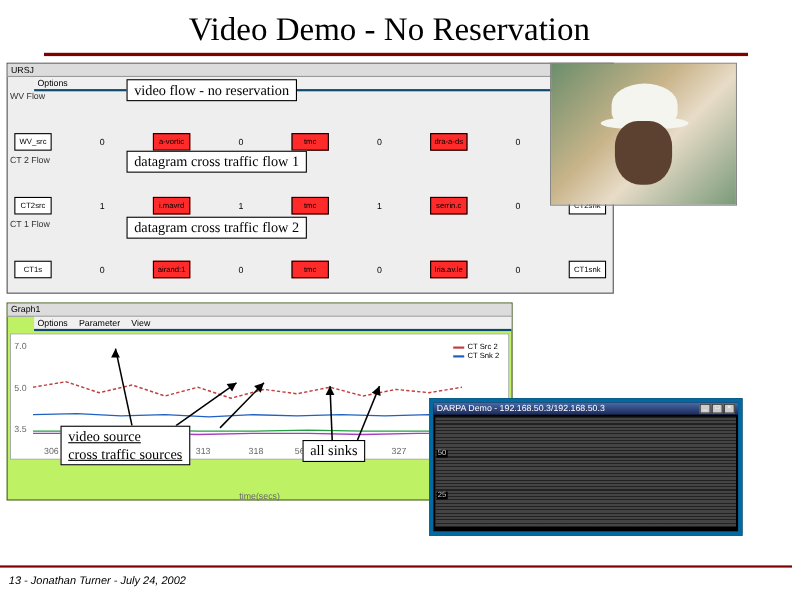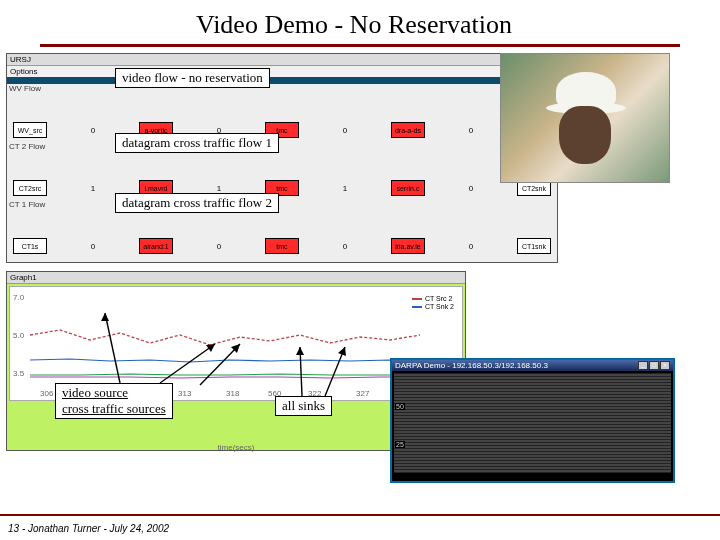--- a/index.html
+++ b/index.html
@@ -1,22 +1,22 @@
 <!DOCTYPE html>
 <html><head>
 <meta charset="utf-8">
 <style>
   * { box-sizing: border-box; margin: 0; padding: 0; }
   body { width: 720px; height: 540px; font-family: Georgia, 'Times New Roman', serif; background: #fff; position: relative; overflow: hidden; }
-  .slide-title { font-size: 26px; text-align: center; padding: 10px 12px 4px 0; font-weight: normal; }
+  .slide-title { font-size: 30px; text-align: center; padding: 10px 12px 4px 0; font-weight: normal; }
   .title-rule { height: 3px; background: #800000; margin: 0 40px 6px 40px; }
   .content { position: relative; width: 100%; height: 440px; }
   .block-win { position: absolute; border: 1px solid #555; background: #eee; font-family: Arial, sans-serif; }
   .block-header { display: flex; align-items: center; font-size: 8px; padding: 1px 3px; border-bottom: 1px solid #999; background: #dcdcdc; }
-  .block-menubar { font-size: 8px; padding: 1px 3px; background: #f0f0f0; border-bottom: 7px solid #0c4a6e; }
+  .block-menubar { font-size: 8px; padding: 1px 3px; background: #f0f0f0; border-bottom: 2px solid #0c4a6e; margin-left: 24px; }
   .block-menubar span { margin-right: 8px; }
   .flow-row { position: relative; height: 58px; }
   .flow-nodes { position: absolute; bottom: 4px; left: 6px; right: 6px; display: flex; justify-content: space-between; align-items: center; }
   .node { font-size: 7px; padding: 3px 2px; border: 1px solid #000; text-align: center; min-width: 34px; height: 16px; display: flex; align-items: center; justify-content: center; }
   .node.white { background: #fff; }
   .node.red { background: #ff2a2a; color: #000; }
   .edge-lbl { font-size: 8px; color: #000; }
   .row-side { position: absolute; left: 0; top: 0; font-size: 8px; writing-mode: horizontal-tb; color: #333; padding-left: 2px; }
   .overlay-label { position: absolute; background: #fff; border: 1px solid #000; font-family: 'Comic Sans MS', cursive; font-size: 13px; padding: 1px 6px; z-index: 5; }
   .graph-win { position: absolute; border: 1px solid #555; background: #bef264; font-family: Arial, sans-serif; }
@@ -24,21 +24,21 @@
   .ytick { position: absolute; left: 3px; font-size: 8px; color: #666; }
   .xtick { position: absolute; bottom: 2px; font-size: 8px; color: #666; }
   .xlabel { position: absolute; bottom: -2px; width: 100%; text-align: center; font-size: 8px; color: #666; }
   .legend { position: absolute; right: 6px; top: 6px; font-size: 7px; background: rgba(255,255,255,0.8); padding: 2px; }
   .legend div { display: flex; align-items: center; gap: 3px; margin-bottom: 1px; }
   .swatch { width: 10px; height: 2px; display: inline-block; }
   .video-thumb { position: absolute; right: 50px; top: 0; width: 170px; height: 130px; border: 1px solid #888; background: linear-gradient(135deg, #6b8e6b 0%, #c9b48a 40%, #e8dcc8 60%, #7a9a7a 100%); z-index: 2; }
   .helmet { position: absolute; top: 18px; left: 55px; width: 60px; height: 38px; background: #f5f5f0; border-radius: 50% 50% 30% 30%; }
   .helmet-brim { position: absolute; top: 48px; left: 45px; width: 80px; height: 12px; background: #f5f5f0; border-radius: 50%; }
   .face { position: absolute; top: 52px; left: 58px; width: 52px; height: 58px; background: #5c4030; border-radius: 40% 40% 45% 45%; }
-  .darpa-win { position: absolute; border: 2px solid #0369a1; background: #000; font-family: Arial, sans-serif; z-index: 6; }
+  .darpa-win { position: absolute; border: 4px solid #0369a1; background: #000; font-family: Arial, sans-serif; z-index: 6; }
   .darpa-title { background: linear-gradient(#4a6aa8,#1a2a58); color: #fff; font-size: 8px; padding: 1px 3px; display: flex; justify-content: space-between; align-items: center; }
   .win-btns { display: flex; gap: 1px; }
   .win-btn { width: 10px; height: 9px; background: #ccc; border: 1px solid #333; font-size: 6px; text-align: center; line-height: 7px; }
   .darpa-body { height: 100px; background: repeating-linear-gradient(0deg, #222 0 1px, #444 1px 3px), repeating-linear-gradient(90deg, #222 0 1px, #444 1px 3px); position: relative; margin: 2px; }
   .darpa-y { position: absolute; left: 1px; font-size: 7px; color: #ccc; background: #000; padding: 0 1px; }
   .footer { position: absolute; bottom: 0; left: 0; right: 0; height: 26px; border-top: 2px solid #800000; display: flex; justify-content: space-between; align-items: center; padding: 0 8px; font-size: 10px; font-family: Arial, sans-serif; }
   .wustl { display: flex; align-items: center; gap: 4px; font-family: Georgia, serif; font-size: 12px; }
   .shield { width: 14px; height: 16px; background: #00703c; border-radius: 2px 2px 50% 50%; position: relative; }
   svg.spark { position: absolute; top: 18px; left: 20px; right: 0; }
 </style>
@@ -110,20 +110,25 @@
   <div class="video-thumb">
     <div class="helmet"></div>
     <div class="helmet-brim"></div>
     <div class="face"></div>
   </div>
 
   <div class="graph-win" style="left:6px; top:218px; width:460px; height:180px;">
     <div class="block-header">
       <span>Graph1</span>
     </div>
+    <div class="block-menubar">
+      <span>Options</span>
+      <span>Parameter</span>
+      <span>View</span>
+    </div>
     <div class="graph-body">
       <span class="ytick" style="top:6px;">7.0</span>
       <span class="ytick" style="top:44px;">5.0</span>
       <span class="ytick" style="top:82px;">3.5</span>
       <svg class="spark" width="400" height="90">
         <polyline points="0,30 30,25 60,35 90,28 120,38 150,30 180,40 210,32 240,36 270,30 300,38 330,32 360,35 390,30" stroke="#c04040" fill="none" stroke-width="1.3" stroke-dasharray="3,2"></polyline>
         <polyline points="0,55 40,54 80,56 120,55 160,57 200,55 240,56 280,55 320,56 360,55 400,56" stroke="#2060c0" fill="none" stroke-width="1.2"></polyline>
         <polyline points="0,70 50,70 100,69 150,70 200,70 250,69 300,70 350,70 400,70" stroke="#20a040" fill="none" stroke-width="1.2"></polyline>
         <polyline points="0,72 50,72 100,72 150,73 200,72 250,72 300,73 350,72 400,72" stroke="#a040c0" fill="none" stroke-width="1.2"></polyline>
       </svg>

